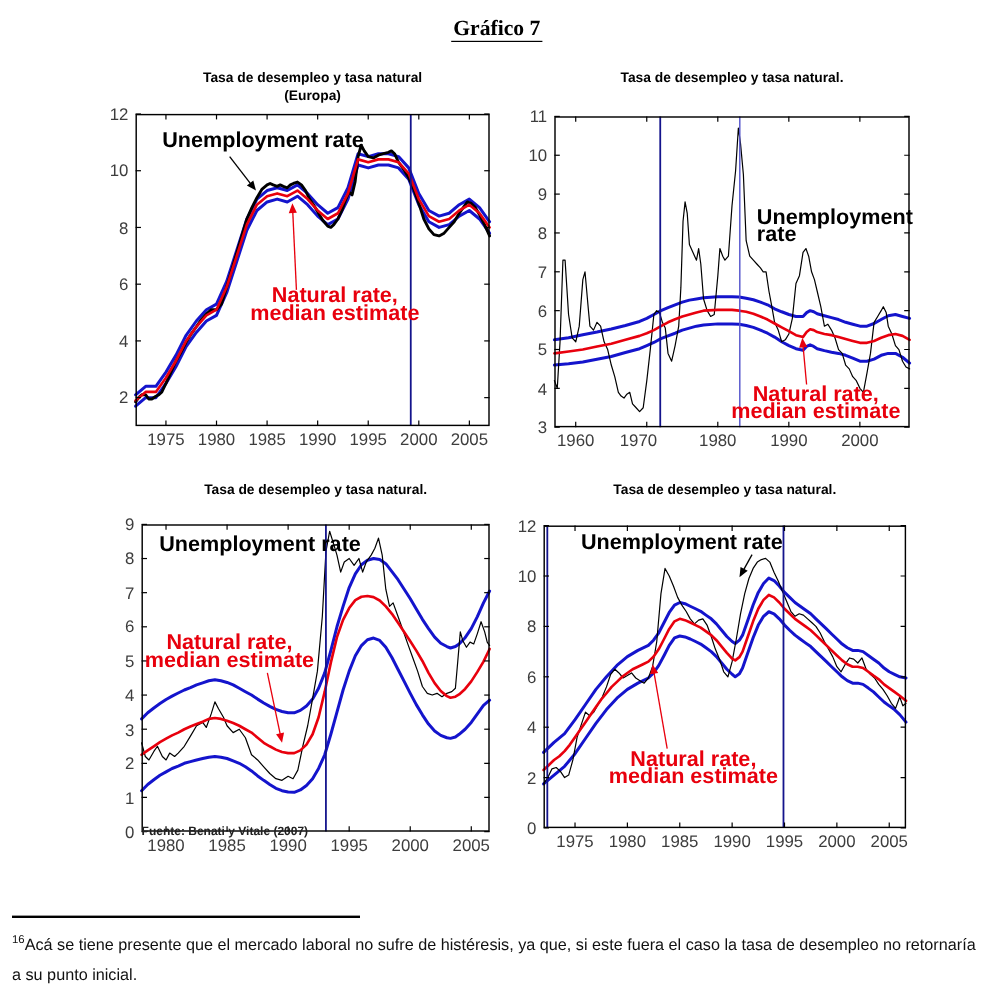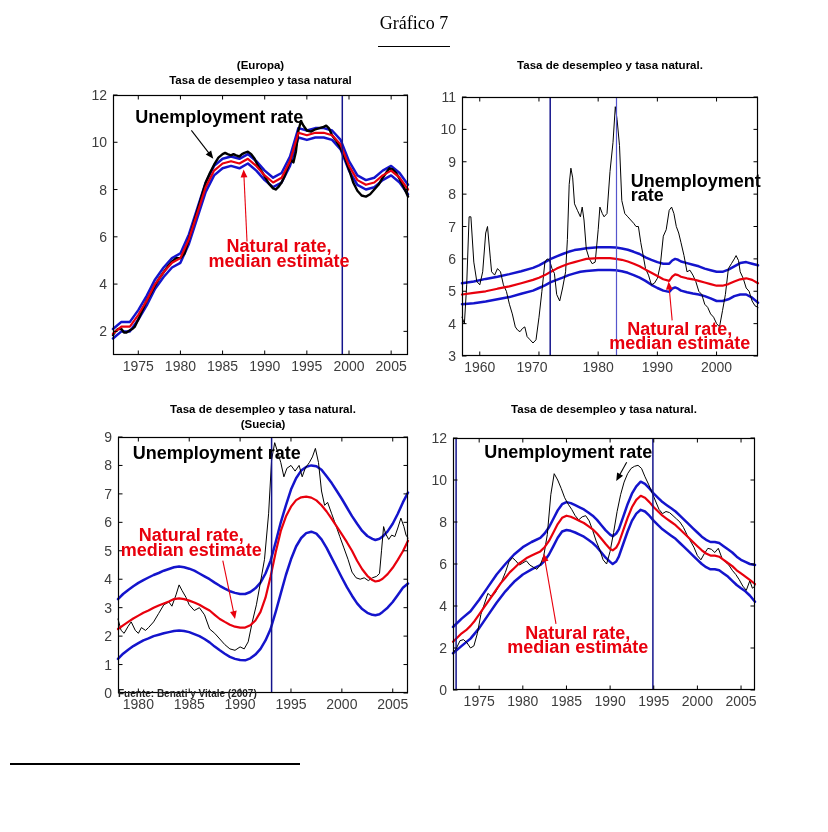--- a/index.html
+++ b/index.html
@@ -1,21 +1,21 @@
 <!DOCTYPE html>
 <html><head>
 <meta charset="utf-8">
 <style>
   html,body{margin:0;padding:0;background:#ffffff;}
   .page{position:relative;width:828px;height:832px;background:#ffffff;
         font-family:"Liberation Sans",sans-serif;color:#000;overflow:hidden;}
 
   .main-title{position:absolute;top:13px;left:0;width:828px;text-align:center;}
-  .main-title span{font-family:"Liberation Serif",serif;font-weight:normal;font-size:18px;
-        border-bottom:1.6px solid #000;padding:0 2px 13px 2px;}
+  .main-title span{font-family:"Liberation Serif",serif;font-weight:bold;font-size:18px;
+        border-bottom:1.6px solid #000;padding:0 2px 1px 2px;}
 
   .chart-title{position:absolute;text-align:center;font-weight:bold;font-size:11.5px;
         line-height:14.5px;color:#000;}
   .ct-europa{left:113px;top:58px;width:295px;}
   .ct-eeuu{left:462px;top:58px;width:296px;}
   .ct-suecia{left:118px;top:402px;width:290px;}
   .ct-australia{left:453px;top:402px;width:302px;}
 
   .plot{position:absolute;}
   [data-chart-id="europa"]{left:113px;top:95px;width:295px;height:260px;}
@@ -40,29 +40,28 @@
 </head>
 <body>
 
 <div class="page">
 
   <div class="main-title">
     <span>Gráfico 7</span>
   </div>
 
   <div class="chart-title ct-europa">
+    <div>Tasa de desempleo y tasa natural</div>
     <div>(Europa)</div>
-    <div>Tasa de desempleo y tasa natural</div>
   </div>
   <div class="chart-title ct-eeuu">
     <div>Tasa de desempleo y tasa natural.</div>
   </div>
   <div class="chart-title ct-suecia">
     <div>Tasa de desempleo y tasa natural.</div>
-    <div>(Suecia)</div>
   </div>
   <div class="chart-title ct-australia">
     <div>Tasa de desempleo y tasa natural.</div>
   </div>
 
   <div class="plot" data-chart-id="europa">
       <svg width="295" height="260">
         <polyline points="0.0,234.0 8.4,226.9 16.9,226.9 25.3,215.1 33.7,200.9 42.1,184.4 50.6,172.5 59.0,163.1 67.4,158.4 75.9,139.5 84.3,113.5 92.7,87.5 101.1,70.9 109.6,63.8 118.0,61.5 126.4,63.8 134.9,59.1 143.3,66.2 151.7,75.6 160.1,82.7 168.6,78.0 177.0,61.5 185.4,33.1 193.9,35.5 202.3,33.1 210.7,33.1 219.1,35.5 227.6,44.9 236.0,66.2 244.4,80.4 252.9,85.1 261.3,82.7 269.7,75.6 278.1,70.9 286.6,78.0 295.0,89.8" fill="none" stroke="#1414cc" stroke-width="2.5" stroke-linejoin="round" stroke-linecap="round"></polyline>
         <polyline points="0.0,243.5 8.4,236.4 16.9,236.4 25.3,224.5 33.7,210.4 42.1,193.8 50.6,182.0 59.0,172.5 67.4,167.8 75.9,148.9 84.3,122.9 92.7,96.9 101.1,80.4 109.6,73.3 118.0,70.9 126.4,73.3 134.9,68.5 143.3,75.6 151.7,85.1 160.1,92.2 168.6,87.5 177.0,70.9 185.4,42.5 193.9,44.9 202.3,42.5 210.7,42.5 219.1,44.9 227.6,54.4 236.0,75.6 244.4,89.8 252.9,94.5 261.3,92.2 269.7,85.1 278.1,80.4 286.6,87.5 295.0,99.3" fill="none" stroke="#1414cc" stroke-width="2.5" stroke-linejoin="round" stroke-linecap="round"></polyline>
         <polyline points="0.0,239.9 2.5,236.4 5.1,234.0 8.4,234.0 11.0,237.5 13.5,237.5 16.9,235.2 19.4,234.0 21.9,231.6 25.3,224.5 29.5,215.1 33.7,205.6 37.9,198.5 42.1,190.3 46.4,183.2 50.6,177.3 54.8,171.4 59.0,166.6 63.2,163.1 67.4,163.1 71.6,158.4 75.9,144.2 80.1,130.0 84.3,115.8 88.5,101.6 92.7,87.5 96.9,78.0 101.1,69.7 105.4,62.6 109.6,59.1 112.1,57.9 114.6,59.1 118.0,60.3 120.5,59.1 123.1,60.3 126.4,61.5 129.0,59.1 131.5,57.9 134.9,56.7 138.2,59.1 141.6,63.8 145.0,70.9 148.3,75.6 151.7,81.5 155.9,88.6 160.1,93.4 162.7,94.5 165.2,92.2 168.6,87.5 171.9,80.4 175.3,70.9 177.8,65.0 180.4,67.4 182.9,56.7 185.4,35.5 188.0,26.0 190.5,30.7 193.9,35.5 198.1,36.6 202.3,34.3 206.5,33.1 210.7,31.9 213.2,30.7 215.8,33.1 219.1,40.2 223.4,46.1 227.6,53.2 231.8,62.6 236.0,74.5 240.2,87.5 244.4,95.7 248.6,100.5 252.9,101.6 257.1,99.3 261.3,94.5 265.5,89.8 269.7,82.7 273.9,76.8 276.5,73.3 279.8,74.5 283.2,78.0 286.6,83.9 290.8,92.2 295.0,101.6" fill="none" stroke="#000000" stroke-width="2.4" stroke-linejoin="round" stroke-linecap="round"></polyline>
@@ -296,14 +295,15 @@
       <div class="tick-label y" style="left: -42px; top: 35px; color: rgb(61, 61, 61);">10</div>
       <div class="tick-label y" style="left: -42px; top: -7px; color: rgb(61, 61, 61);">12</div>
       <div class="annot-label" style="color: rgb(0, 0, 0); left: 115.214px; top: 13.65px; transform: translate(-50%, -50%);">Unemployment rate</div>
       <div class="annot-label" style="color: rgb(232, 0, 13); left: 124.815px; top: 201.6px; transform: translate(-50%, -50%);">Natural rate,
 median estimate</div>
     </div>
 
   <div class="source-note">Fuente: Benati y Vitale (2007)</div>
 
   <div class="footnote-rule"></div>
+  <div class="footnote"><sup>16</sup><span>Acá se tiene presente que el mercado laboral no sufre de histéresis, ya que, si este fuera el caso la tasa de desempleo no retornaría a su punto inicial.</span></div>
 
 </div>
 
 </body></html>

